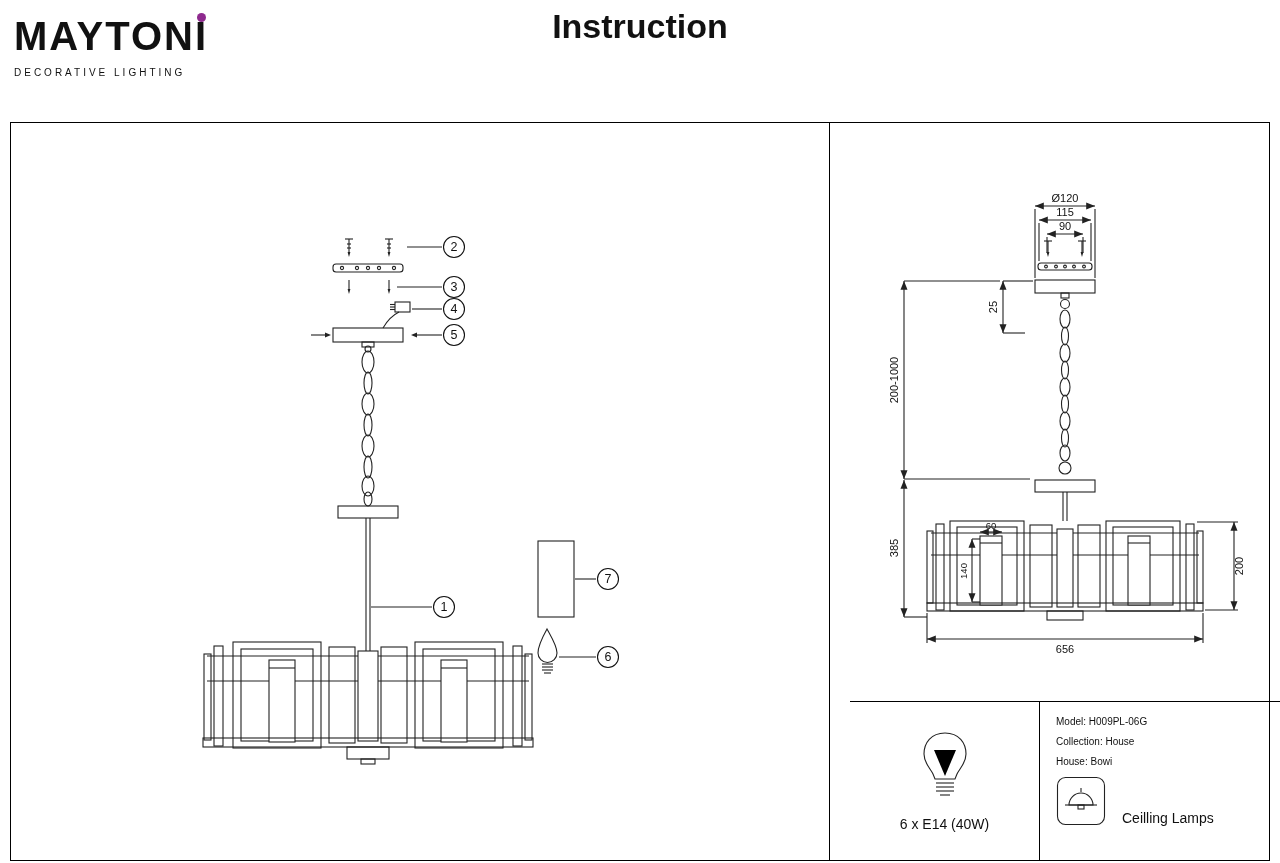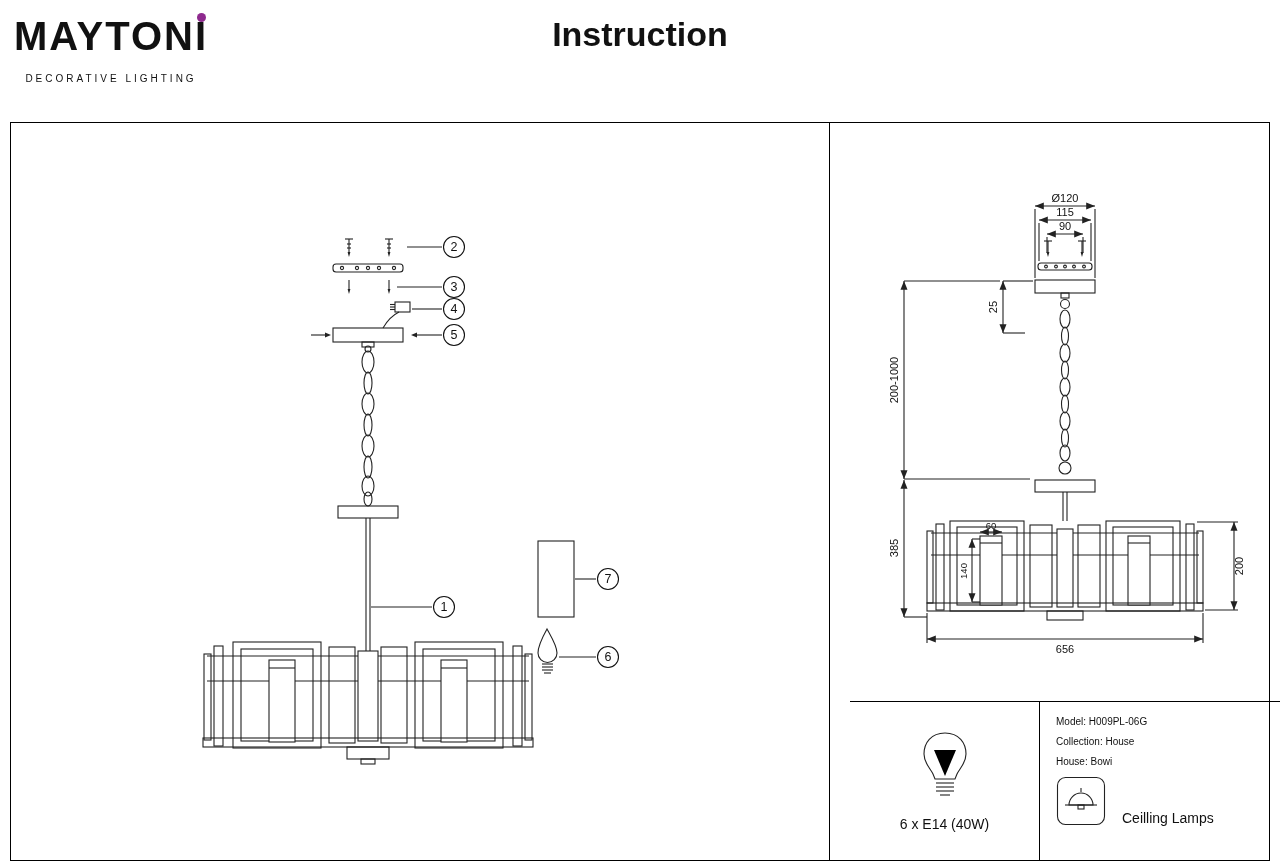--- a/index.html
+++ b/index.html
@@ -6,23 +6,23 @@
   html,body { background:#fff; }
   body {
     width:1280px; height:863px; position:relative;
     font-family:"Liberation Sans", sans-serif; color:#111;
     overflow:hidden;
   }
   
   .logo { position:absolute; left:14px; top:16px; }
   .logo-text { font-size:40px; font-weight:bold; letter-spacing:2px; position:relative; display:inline-block; line-height:1; }
   .logo-dot { position:absolute; width:9px; height:9px; border-radius:50%; background:#8e2a8e; top:-3px; right:2px; }
-  .tagline { font-size:10px; letter-spacing:3px; text-align:center; margin-top:17px; }
+  .tagline { font-size:10px; letter-spacing:3px; text-align:left; margin-top:11px; }
   .title-block { position:absolute; left:0; right:0; top:0; text-align:center; pointer-events:none; }
-  .title { font-size:34px; font-weight:bold; line-height:1.1; margin-top:16px; }
+  .title { font-size:34px; font-weight:bold; line-height:1.1; margin-top:8px; }
   .model-sub { font-size:20px; margin-top:3px; }
   
   .main-box { position:absolute; left:10px; top:122px; width:1260px; height:739px; border:1.5px solid #000; display:flex; }
   .left-panel { width:818px; height:100%; position:relative; }
   .right-panel { flex:1; border-left:1.5px solid #000; display:flex; flex-direction:column;padding-left:20px; }
   .dim-area { height:578px; position:relative; }
   .spec-row { flex:1; border-top:1.5px solid #000; display:flex; }
   .bulb-cell { width:190px; border-right:1.5px solid #000; display:flex; flex-direction:column; align-items:center; justify-content:center; gap:10px; }
   .bulb-label { font-size:14px; }
   .info-cell { flex:1; padding:14px 0 0 16px; }

